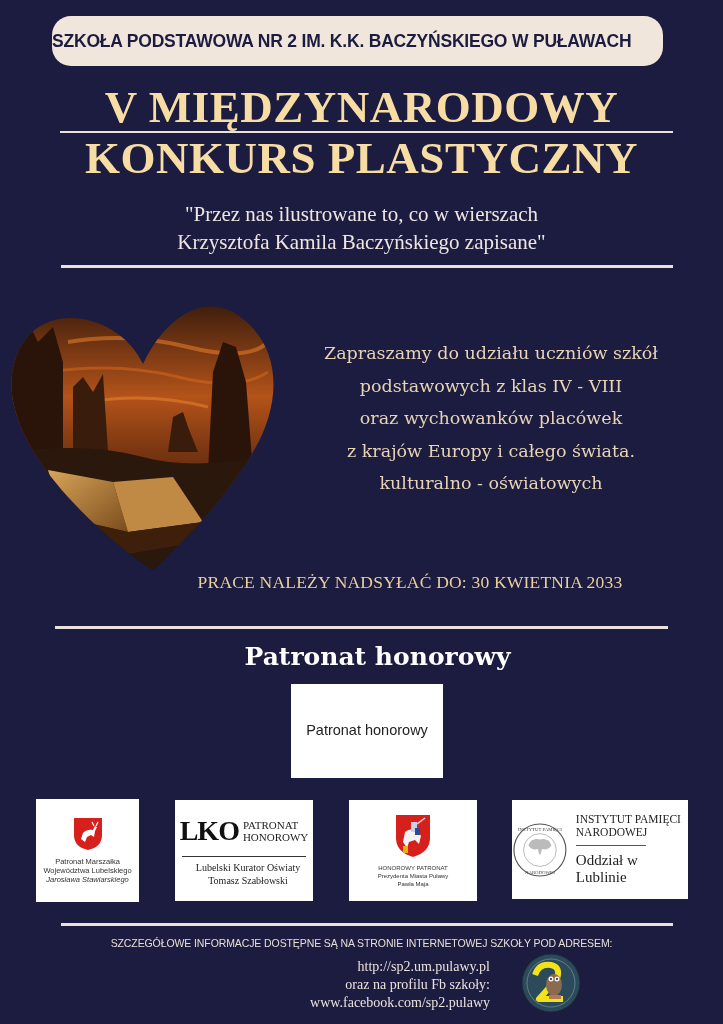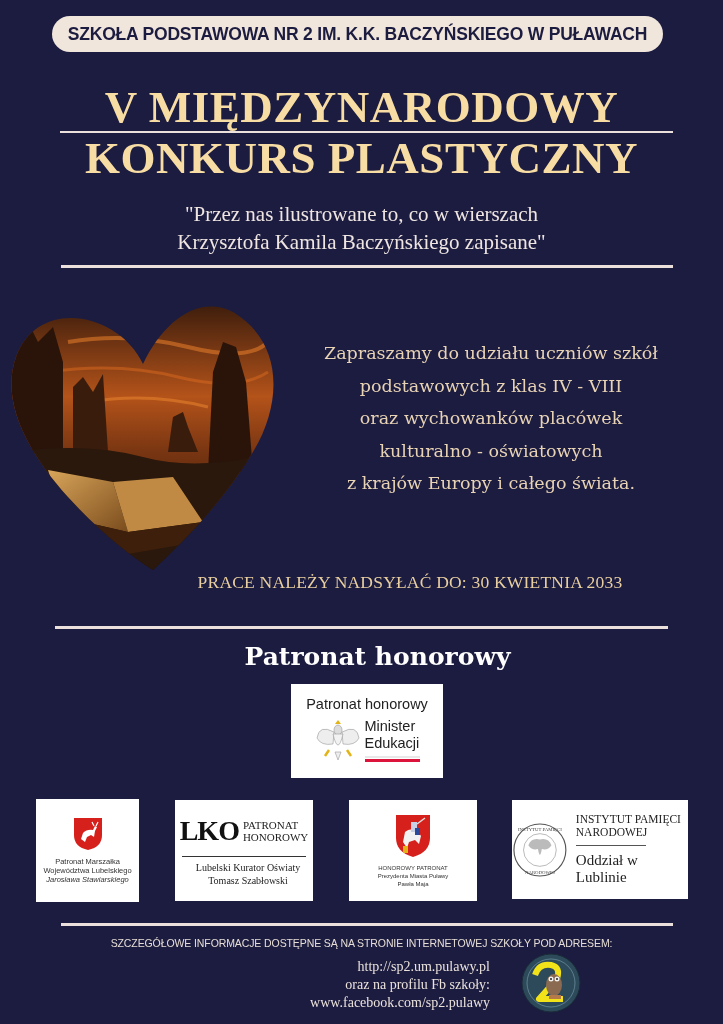--- a/index.html
+++ b/index.html
@@ -7,24 +7,24 @@
     body {
       background: #1c1c40;
       position: relative;
       font-family: "Liberation Sans", sans-serif;
       color: #f0e6da;
     }
     .abs { position: absolute; }
 
     
     .school-pill {
-      left: 52px; top: 16px; width: 611px; height: 36px;
+      left: 52px; top: 16px; width: 611px; height: 50px;
       background: #f1e6dc;
       border-radius: 19px;
-      display: flex; align-items: center; justify-content: center;
+      display: flex; align-items: center; justify-content: flex-start;
       color: #1c1c40;
       font-family: "Liberation Sans", sans-serif;
       font-weight: 700;
       font-size: 17.5px;
       letter-spacing: -0.2px;
     }
 
     
     .title-line {
       left: 0; width: 723px; text-align: center;
@@ -203,48 +203,32 @@
     <path d="M40 168 L105 180 L120 230 L55 215 Z" fill="url(#book)"></path>
     <path d="M105 180 L165 175 L195 220 L120 230 Z" fill="#c08a44"></path>
     <path d="M55 215 L120 230 L195 220 L190 240 L120 252 L58 232 Z" fill="#3d1f0c"></path>
   </g>
 </svg>
 
 <div class="abs invite">
   <div>Zapraszamy do udziału uczniów szkół</div>
   <div>podstawowych z klas IV - VIII</div>
   <div>oraz wychowanków placówek</div>
+  <div>z krajów Europy i całego świata.</div>
   <div>kulturalno - oświatowych</div>
-  <div>z krajów Europy i całego świata.</div>
 </div>
 
 <div class="abs deadline">PRACE NALEŻY NADSYŁAĆ DO: 30 KWIETNIA 2033</div>
 
 <div class="abs rule rule-3"></div>
 
 <div class="abs patronat-heading">Patronat honorowy</div>
 
 <div class="abs logo-box minister-box">
   <div class="minister-title">Patronat honorowy</div>
-  <div class="minister-row">
-    <svg width="46" height="48" viewBox="0 0 46 48">
-      <path d="M23 4 L20 8 L26 8 Z" fill="#e3b418"></path>
-      <ellipse cx="23" cy="14" rx="4" ry="5" fill="#ddd" stroke="#999" stroke-width="0.6"></ellipse>
-      <path d="M19 16 Q4 8 2 22 Q6 30 18 28 Z" fill="#eee" stroke="#999" stroke-width="0.6"></path>
-      <path d="M27 16 Q42 8 44 22 Q40 30 28 28 Z" fill="#eee" stroke="#999" stroke-width="0.6"></path>
-      <path d="M18 18 Q23 40 28 18 Z" fill="#f2f2f2" stroke="#999" stroke-width="0.6"></path>
-      <path d="M20 36 L23 44 L26 36 Z" fill="#eee" stroke="#999" stroke-width="0.6"></path>
-      <path d="M14 34 L10 40 M32 34 L36 40" stroke="#e3b418" stroke-width="2.5"></path>
-    </svg>
-    <div>
-      <div class="minister-text">Minister</div>
-      <div class="minister-text">Edukacji</div>
-      <div class="flag-bar"></div>
-    </div>
-  </div>
 </div>
 
 <div class="abs logo-box box-lublin">
   <svg width="30" height="34" viewBox="0 0 30 34">
     <path d="M1 1 H29 V18 Q29 30 15 33 Q1 30 1 18 Z" fill="#d6201c"></path>
     <path d="M8 22 L10 16 Q14 12 20 13 L22 9 L24 10 L22 14 L21 20 L18 18 L14 20 L12 25 Z" fill="#fff"></path>
     <path d="M21 9 L19 5 M23 9 L25 5" stroke="#fff" stroke-width="1.2"></path>
   </svg>
   <div style="height:6px"></div>
   <div class="small-caption">Patronat Marszałka</div>

